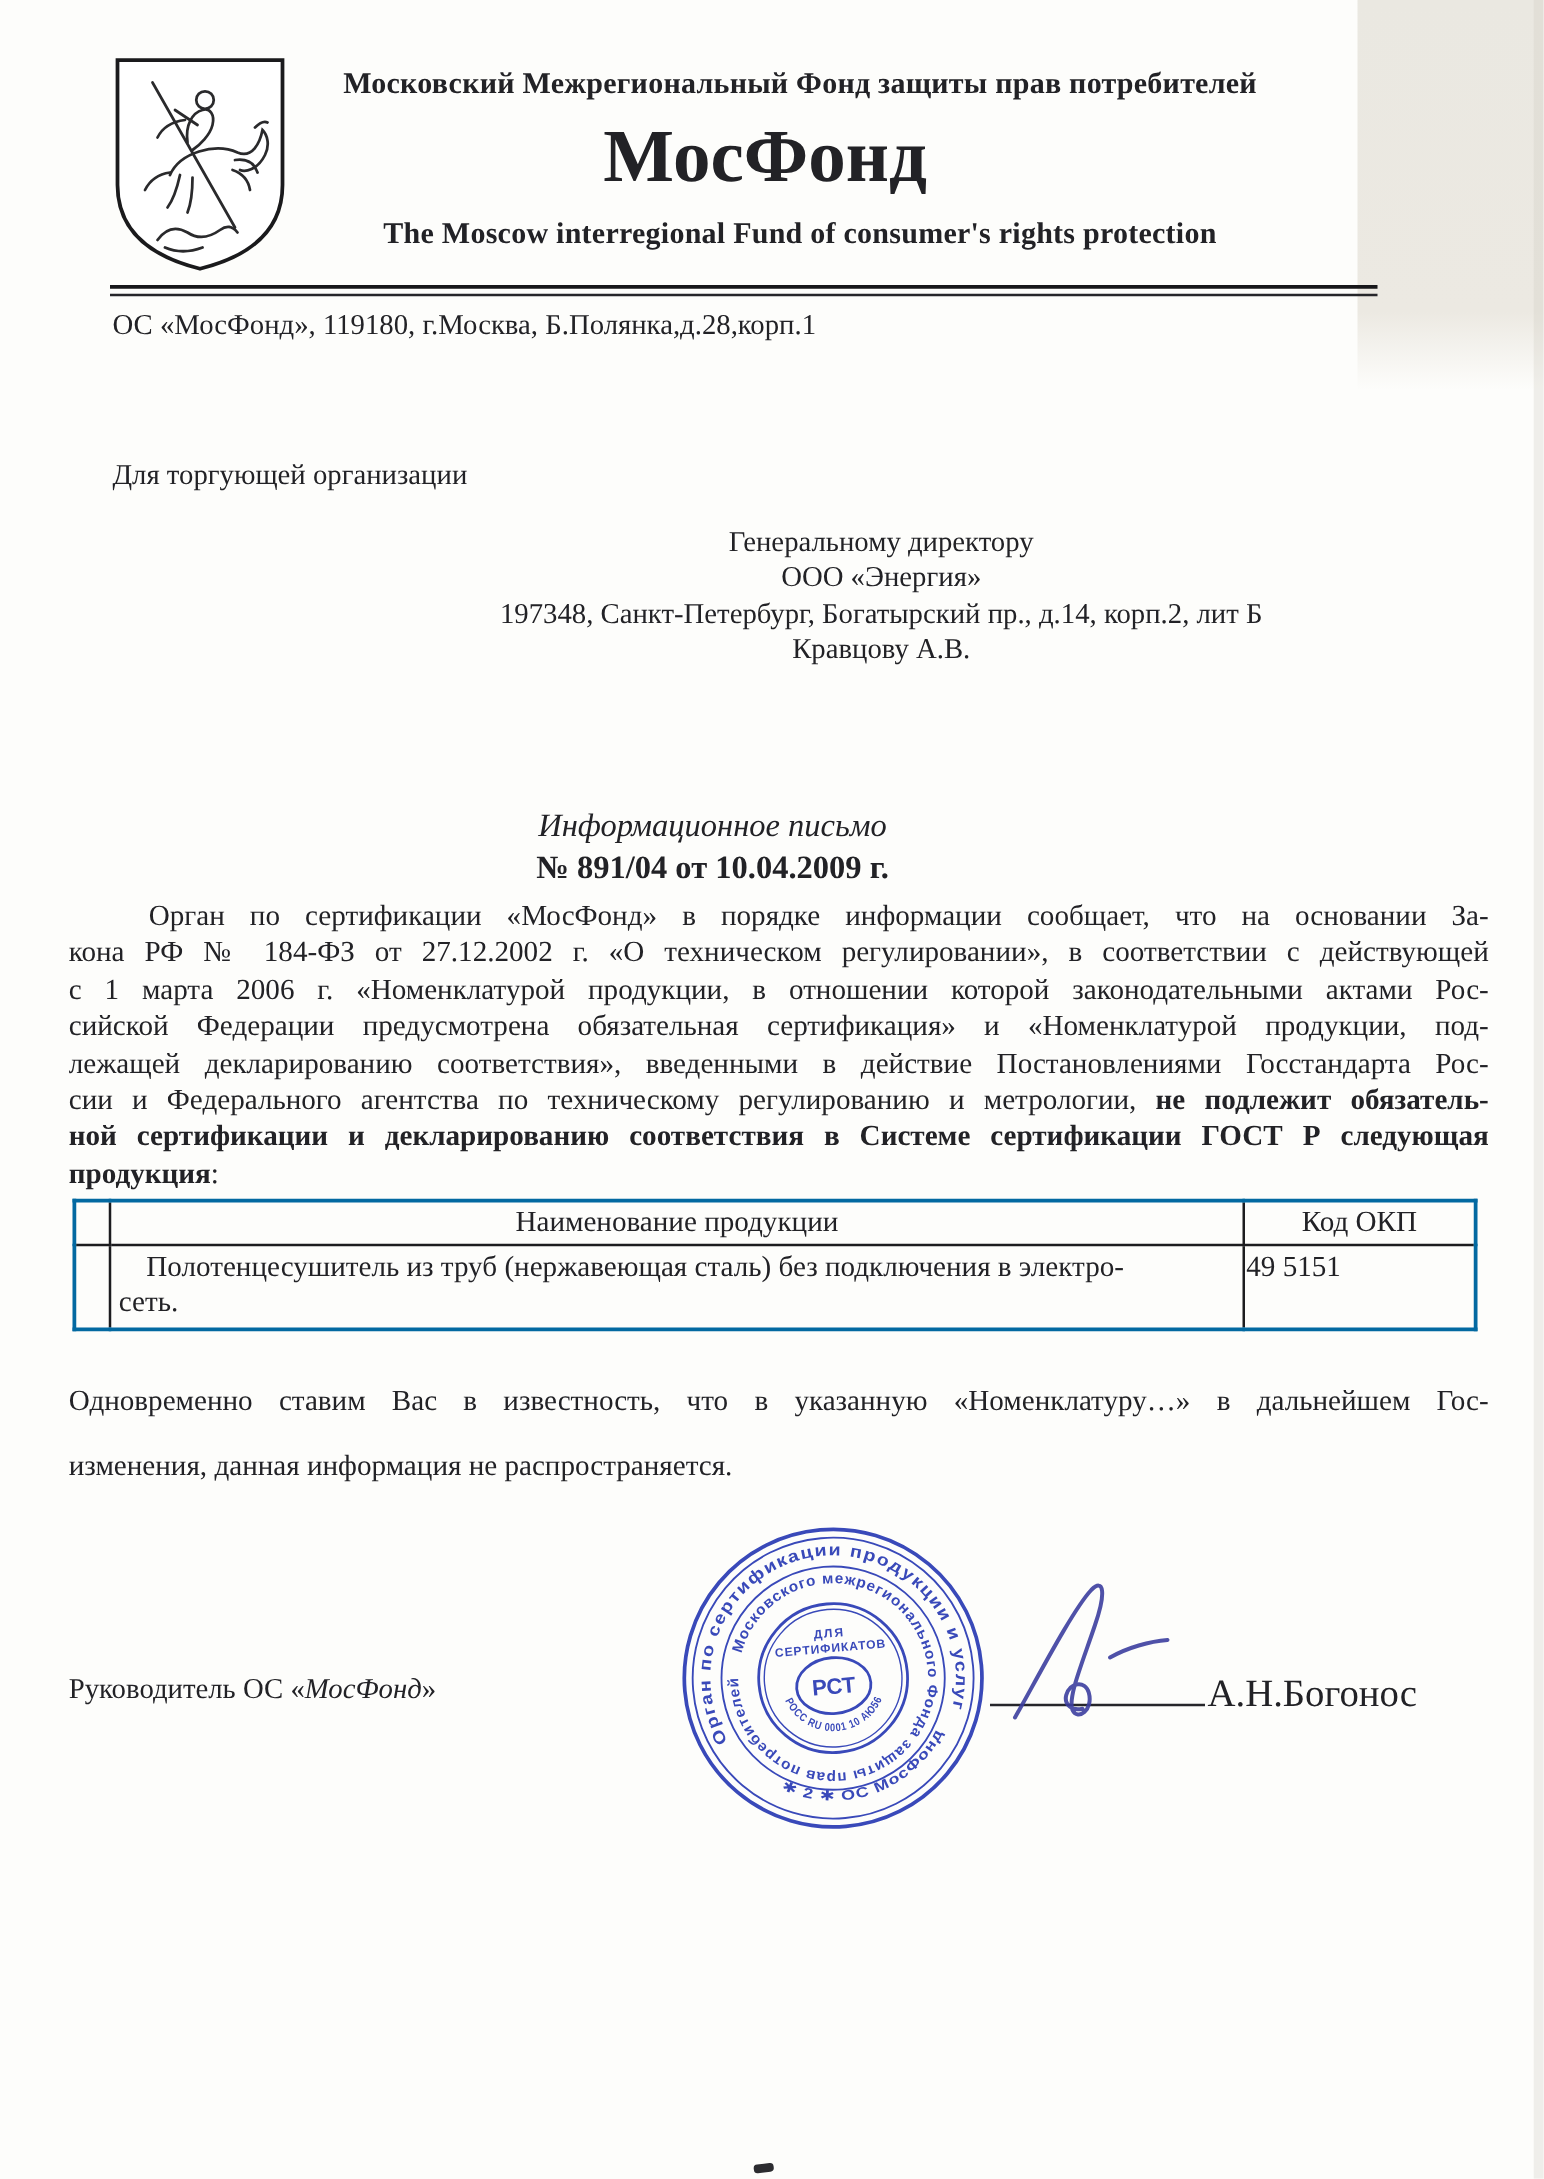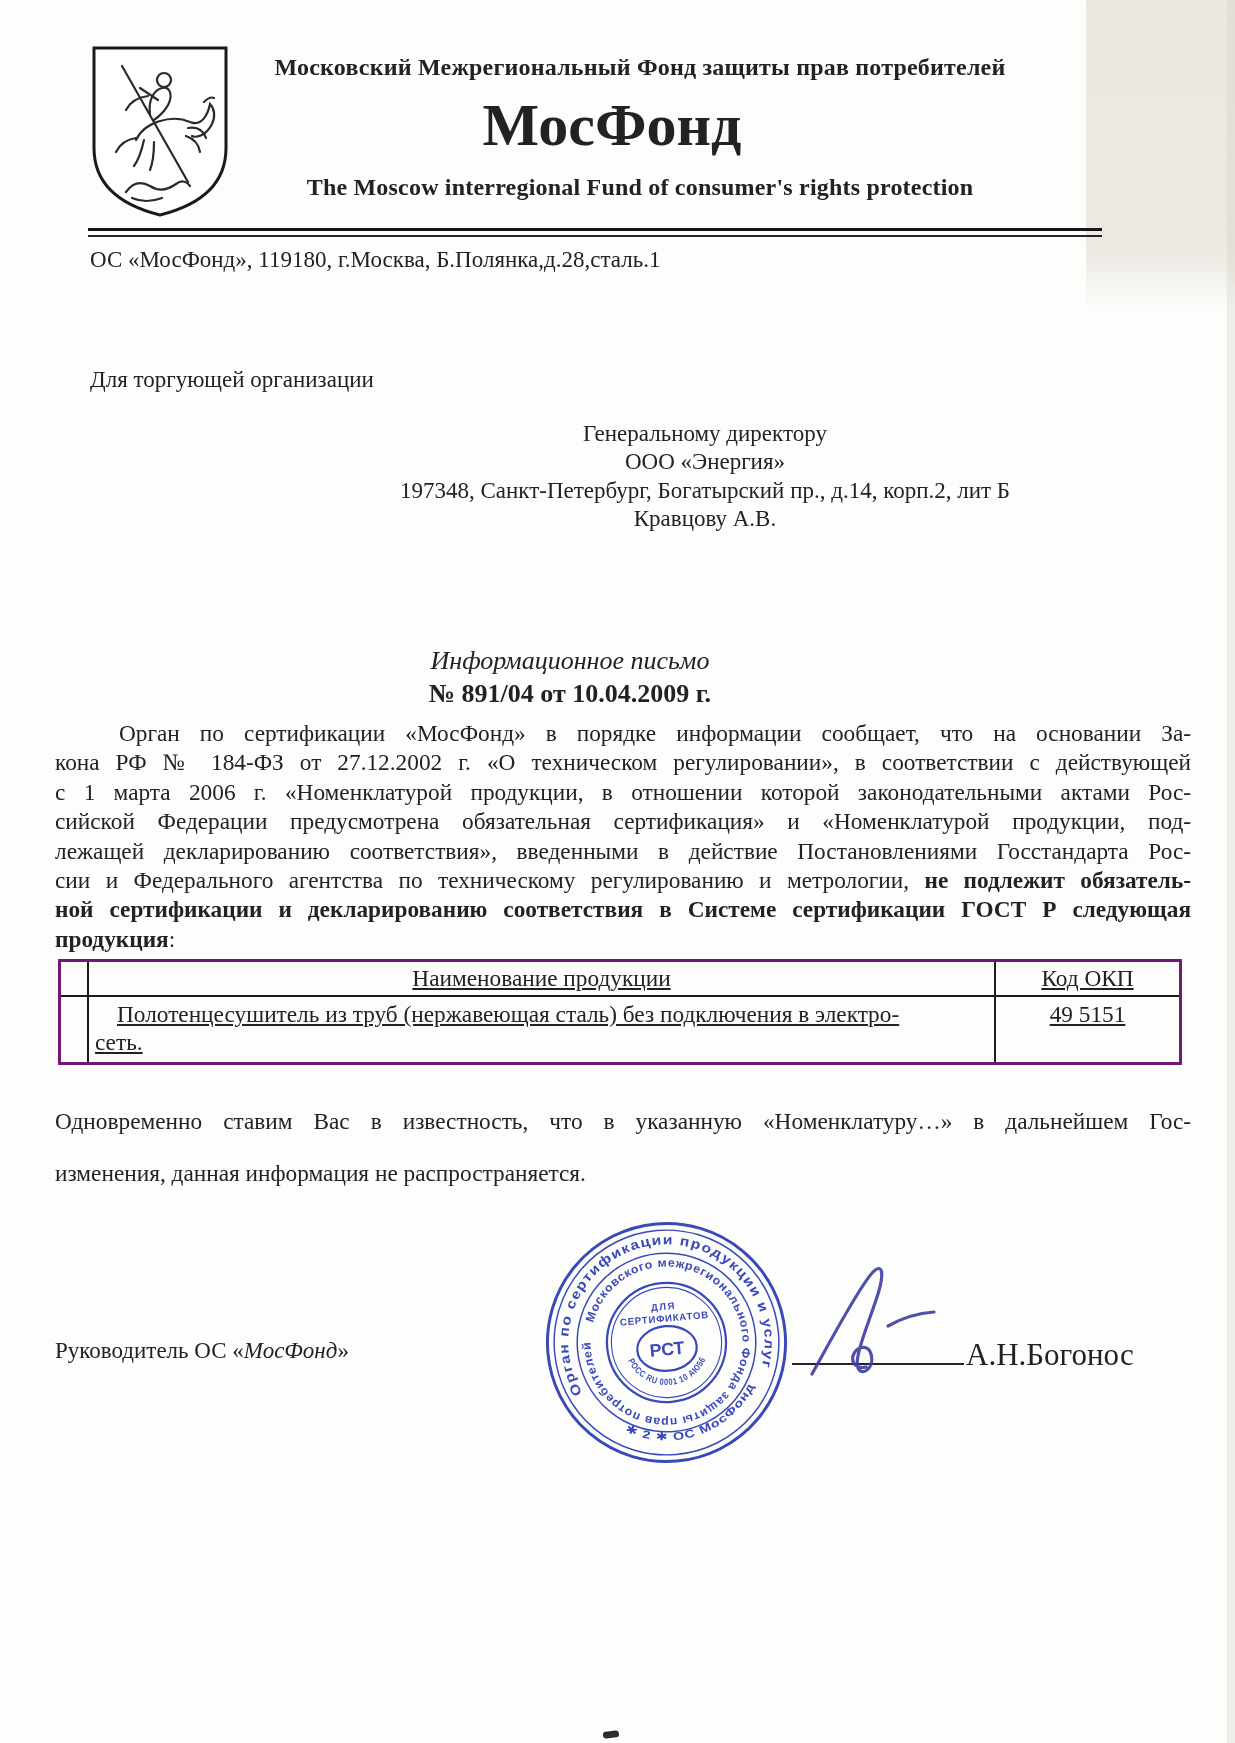--- a/index.html
+++ b/index.html
@@ -32,27 +32,27 @@
   
   .para{font-size:23.3px;}
   .p1{left:55px;top:719px;width:1136px;line-height:29.4px;}
   .p2{left:55px;top:1095px;width:1136px;line-height:52.4px;}
   .pline{white-space:normal;}
   .pline.just{text-align:justify;text-align-last:justify;}
   .pline.ind{text-indent:64px;}
   
   .tbl{left:58px;top:959px;width:1124px;border-collapse:collapse;font-size:23.3px;}
   .tbl td,.tbl th{border:2px solid #1c1c1f;font-weight:normal;}
-  .tbl{border:3px solid #701a75;text-decoration:underline;}
+  .tbl{border:3px solid #0369a1;}
   .th-product,.th-code{text-align:center;height:31px;}
   .col-blank{width:24px;}
   .col-name{width:903px;}
   .cell-name{padding:3px 8px 6px 6px;line-height:28px;vertical-align:top;}
   .cell-name .l1{text-indent:22px;}
-  .cell-code{text-align:center;vertical-align:top;padding-top:4px;}
+  .cell-code{vertical-align:top;padding-top:4px;}
   
   .signoff{left:55px;top:1338px;font-size:23px;}
   .sig-name{left:966px;top:1337px;font-size:31px;}
   .sig-line{left:792px;top:1363px;width:172px;height:2px;background:#26262a;}
   .stamp{left:540px;top:1216px;width:253px;height:253px;transform:rotate(-5deg);opacity:.93;}
   .stamp text{font-family:"Liberation Sans","DejaVu Sans",sans-serif;font-weight:bold;}
   .handsig{left:770px;top:1262px;width:190px;height:120px;}
 </style>
 </head>
 <body>
@@ -82,21 +82,21 @@
     </g>
   </svg>
 </div>
 
 <div class="abs head-text">
   <div class="org-ru">Московский Межрегиональный Фонд защиты прав потребителей</div>
   <div class="brand">МосФонд</div>
   <div class="org-en">The Moscow interregional Fund of consumer's rights protection</div>
 </div>
 <div class="abs head-rule"></div>
-<div class="abs addr-line">ОС «МосФонд», 119180, г.Москва, Б.Полянка,д.28,сталь.1</div>
+<div class="abs addr-line">ОС «МосФонд», 119180, г.Москва, Б.Полянка,д.28,корп.1</div>
 
 <div class="abs audience">Для торгующей организации</div>
 <div class="abs addressee">
     <div class="pline">Генеральному директору</div>
     <div class="pline">ООО «Энергия»</div>
     <div class="pline">197348, Санкт-Петербург, Богатырский пр., д.14, корп.2, лит Б</div>
     <div class="pline">Кравцову А.В.</div>
   </div>
 
 <div class="abs title-blk">

